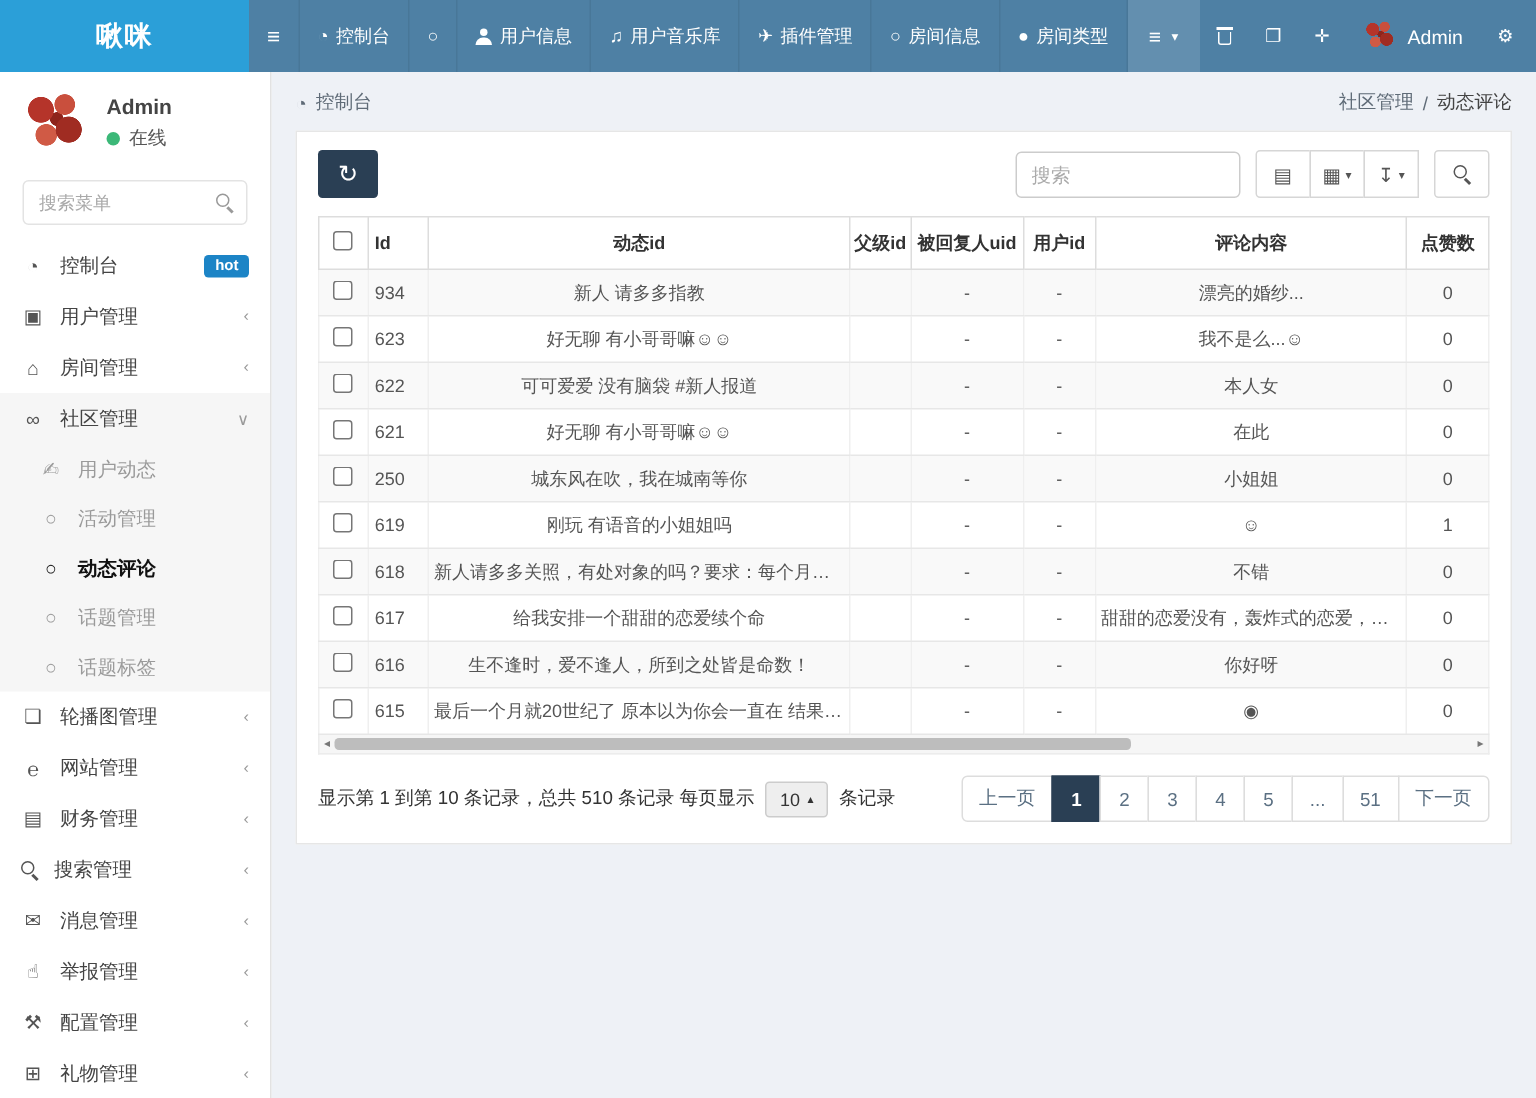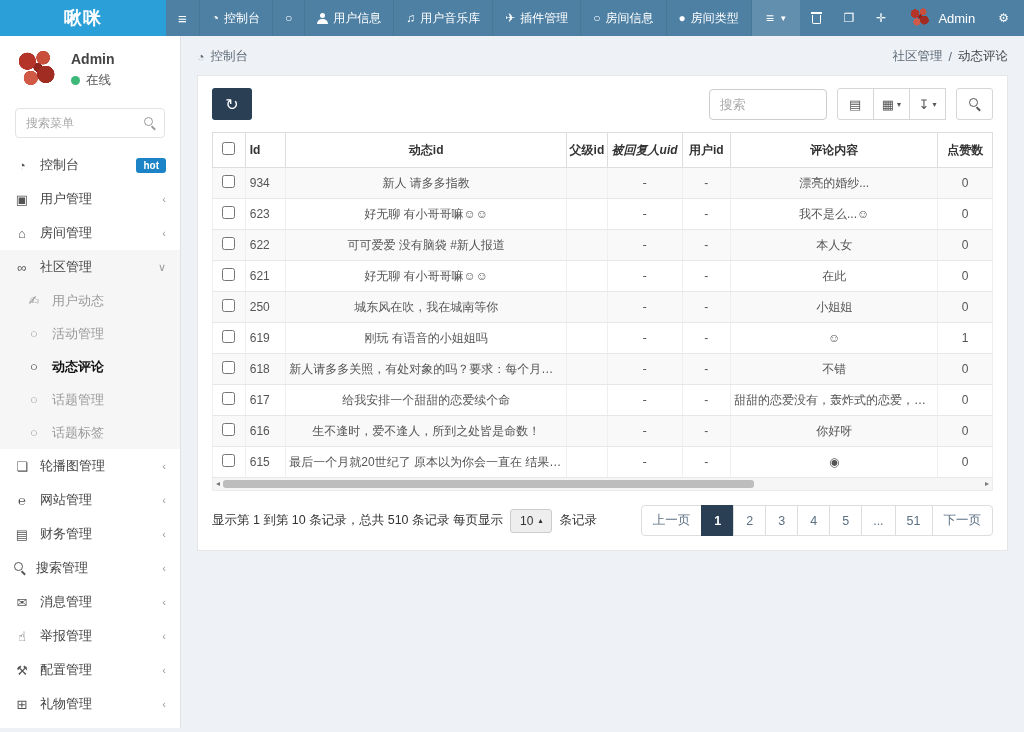--- a/index.html
+++ b/index.html
@@ -1,20 +1,20 @@
 <!DOCTYPE html>
 <html><head>
 <meta charset="utf-8">
 <style>
   * { margin:0; padding:0; box-sizing:border-box; }
   html,body { width:1024px; height:732px; overflow:hidden;
     font-family:"Liberation Sans","DejaVu Sans",sans-serif; background:#eef1f6; }
 
   
-  .header { display:flex; height:36px; }
+  .header { display:flex; height:48px; }
   .logo { width:181px; background:#2b9fd8; color:#fff; font-size:18px; font-weight:bold;
     display:flex; align-items:center; justify-content:center; letter-spacing:1px; }
   .nav { flex:1; background:#4e80a4; display:flex; align-items:stretch; color:#fff; }
   .nav-item { display:flex; align-items:center; gap:5px; padding:0 12px; font-size:12px;
     border-right:1px solid rgba(0,0,0,0.07); cursor:pointer; white-space:nowrap; }
   .nav-item .icon { font-size:12px; }
   .nav-right { margin-left:auto; display:flex; align-items:stretch; }
   .nav-right .nav-item { border-right:none; }
   .nav-tile { background:rgba(255,255,255,0.12); padding:0 14px; }
   .nav-caret { font-size:9px; margin-left:2px; }
@@ -66,21 +66,21 @@
   .crumb-left { display:flex; align-items:center; gap:6px; }
   .crumb-right { display:flex; align-items:center; gap:6px; }
   .crumb-page { color:#444; }
 
   
   .panel { margin:4px 16px 0; background:#fff; border:1px solid #e6e6e6; padding:12px 14px 14px; }
   .toolbar { display:flex; align-items:center; margin-bottom:12px; }
   .btn-refresh { width:40px; height:32px; background:#2a3f54; color:#fff; border:none;
     border-radius:3px; font-size:16px; cursor:pointer; display:flex; align-items:center; justify-content:center; }
   .toolbar-right { margin-left:auto; display:flex; align-items:center; }
-  .table-search { width:118px; height:31px; border:1px solid #ccc; border-radius:4px;
+  .table-search { width:150px; height:31px; border:1px solid #ccc; border-radius:4px;
     padding:0 10px; font-size:13px; outline:none; margin-right:10px; }
   .table-search::placeholder { color:#aaa; }
   .tool-btn { height:32px; min-width:37px; background:#fff; border:1px solid #d6d6d6;
     color:#555; font-size:13px; display:flex; align-items:center; justify-content:center;
     gap:3px; cursor:pointer; margin-left:-1px; padding:0 8px; }
   .tool-btn:first-of-type { border-radius:3px 0 0 3px; margin-left:0; }
   .tool-btn .caret { font-size:8px; color:#555; }
   .tool-btn.separate { margin-left:10px; border-radius:3px; }
 
   
@@ -88,21 +88,21 @@
   th { border:1px solid #ddd; height:35px; font-size:12px; font-weight:bold; color:#333;
     text-align:center; background:#fff; white-space:nowrap; }
   td { border:1px solid #efefef; border-bottom:1px solid #e7e7e7; height:31px; font-size:12px;
     color:#555; text-align:center; white-space:nowrap; overflow:hidden; text-overflow:ellipsis;
     padding:0 3px; }
   tbody tr:nth-child(odd) td { background:#f9f9f9; }
   .c0 { width:4.2%; }
   .c1 { width:5.2%; text-align:left; padding-left:4px; }
   .c2 { width:36%; }
   .c3 { width:5.2%; }
-  .c4 { width:9.6%;font-style:italic; }
+  .c4 { width:9.6%; }
   .c5 { width:6.2%; }
   .c6 { width:26.6%; }
   .c7 { width:7%; }
   input[type=checkbox] { width:13px; height:13px; cursor:pointer; }
 
   
   .hscroll { display:flex; align-items:center; height:13px; background:#f6f6f6;
     border:1px solid #ececec; border-top:none; }
   .hs-arrow { font-size:8px; color:#777; padding:0 3px; cursor:pointer; line-height:1; }
   .hs-track { flex:1; position:relative; height:100%; }

